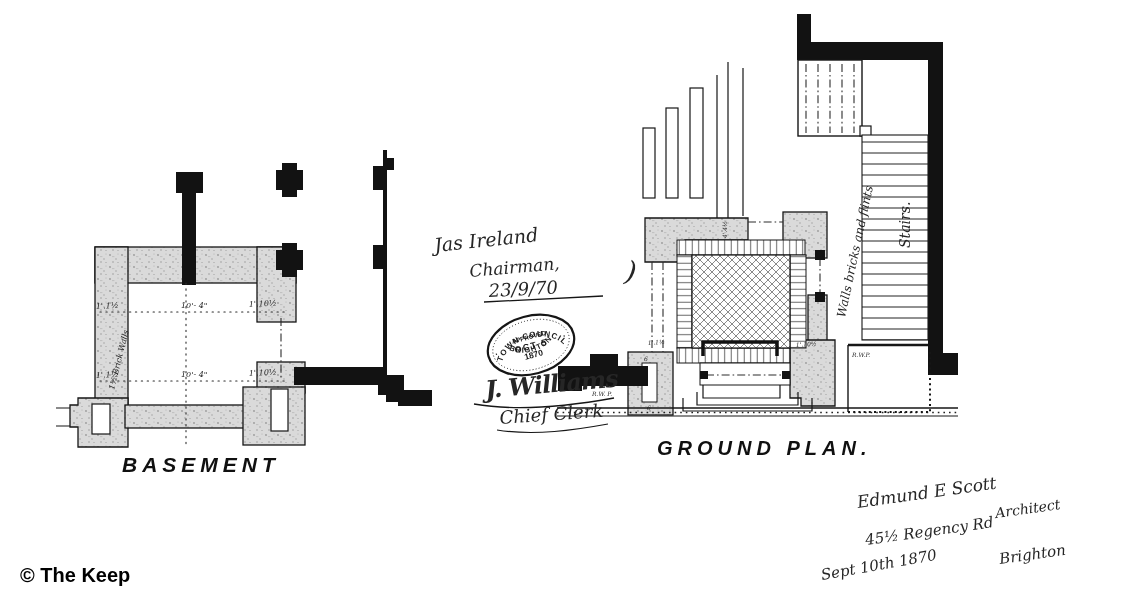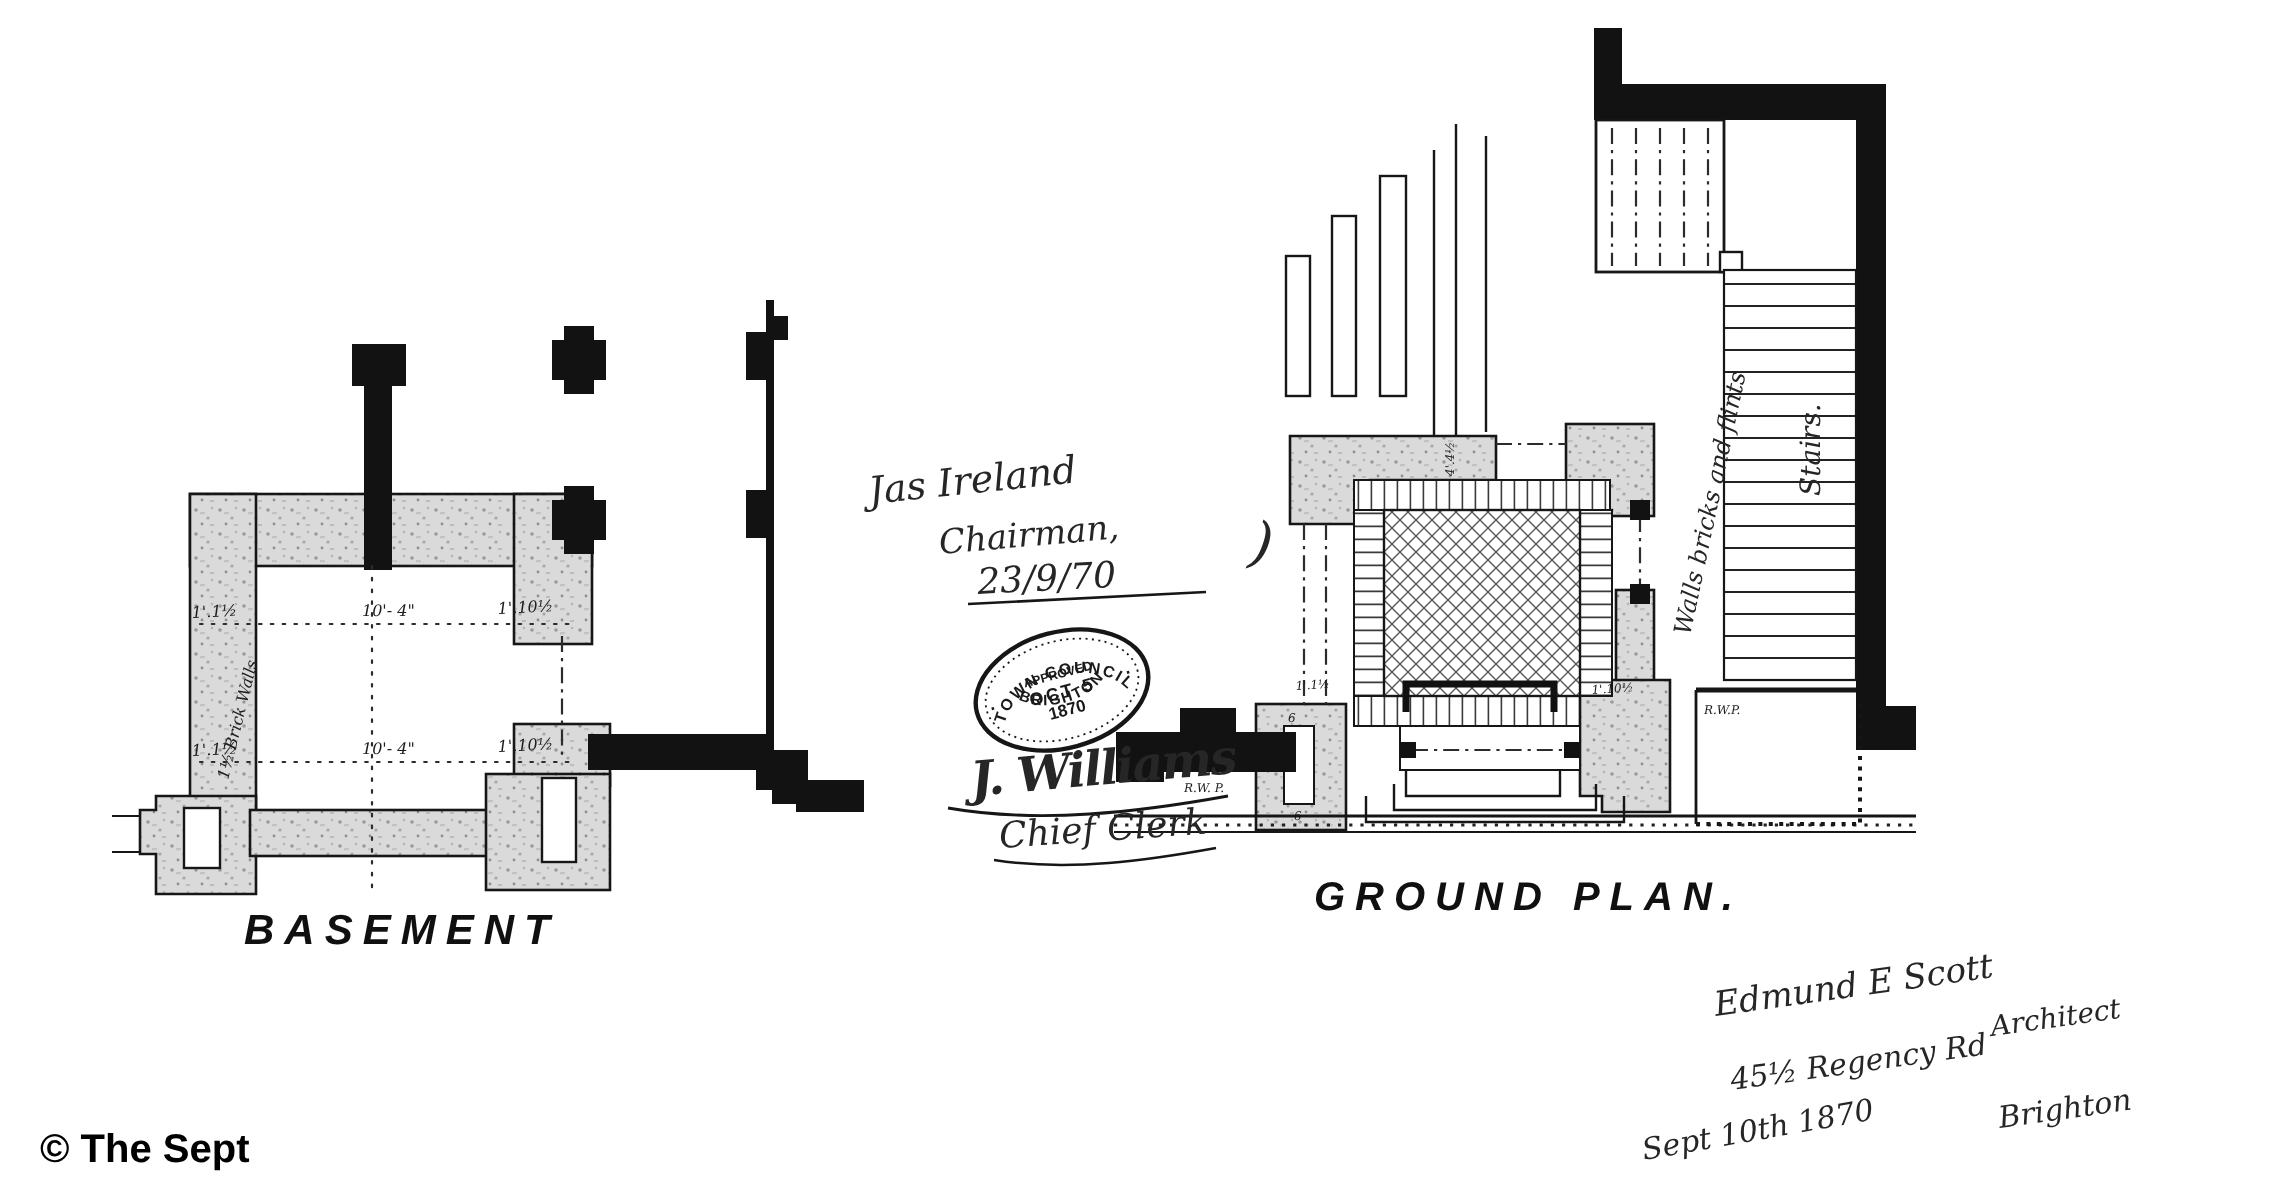--- a/index.html
+++ b/index.html
@@ -203,14 +203,14 @@
 
   <g>
     <text class="hw" transform="translate(858,508) rotate(-8)" font-size="17">Edmund E Scott</text>
     <text class="hw" transform="translate(996,518) rotate(-8)" font-size="14">Architect</text>
     <text class="hw" transform="translate(866,545) rotate(-8)" font-size="15">45½ Regency Rd</text>
     <text class="hw" transform="translate(1000,564) rotate(-8)" font-size="15">Brighton</text>
     <text class="hw" transform="translate(822,580) rotate(-10)" font-size="15">Sept 10th 1870</text>
   </g>
 </svg>
 
-<div id="copyright">© The Sept</div>
+<div id="copyright">© The Keep</div>
 </div>
 
 </body></html>

